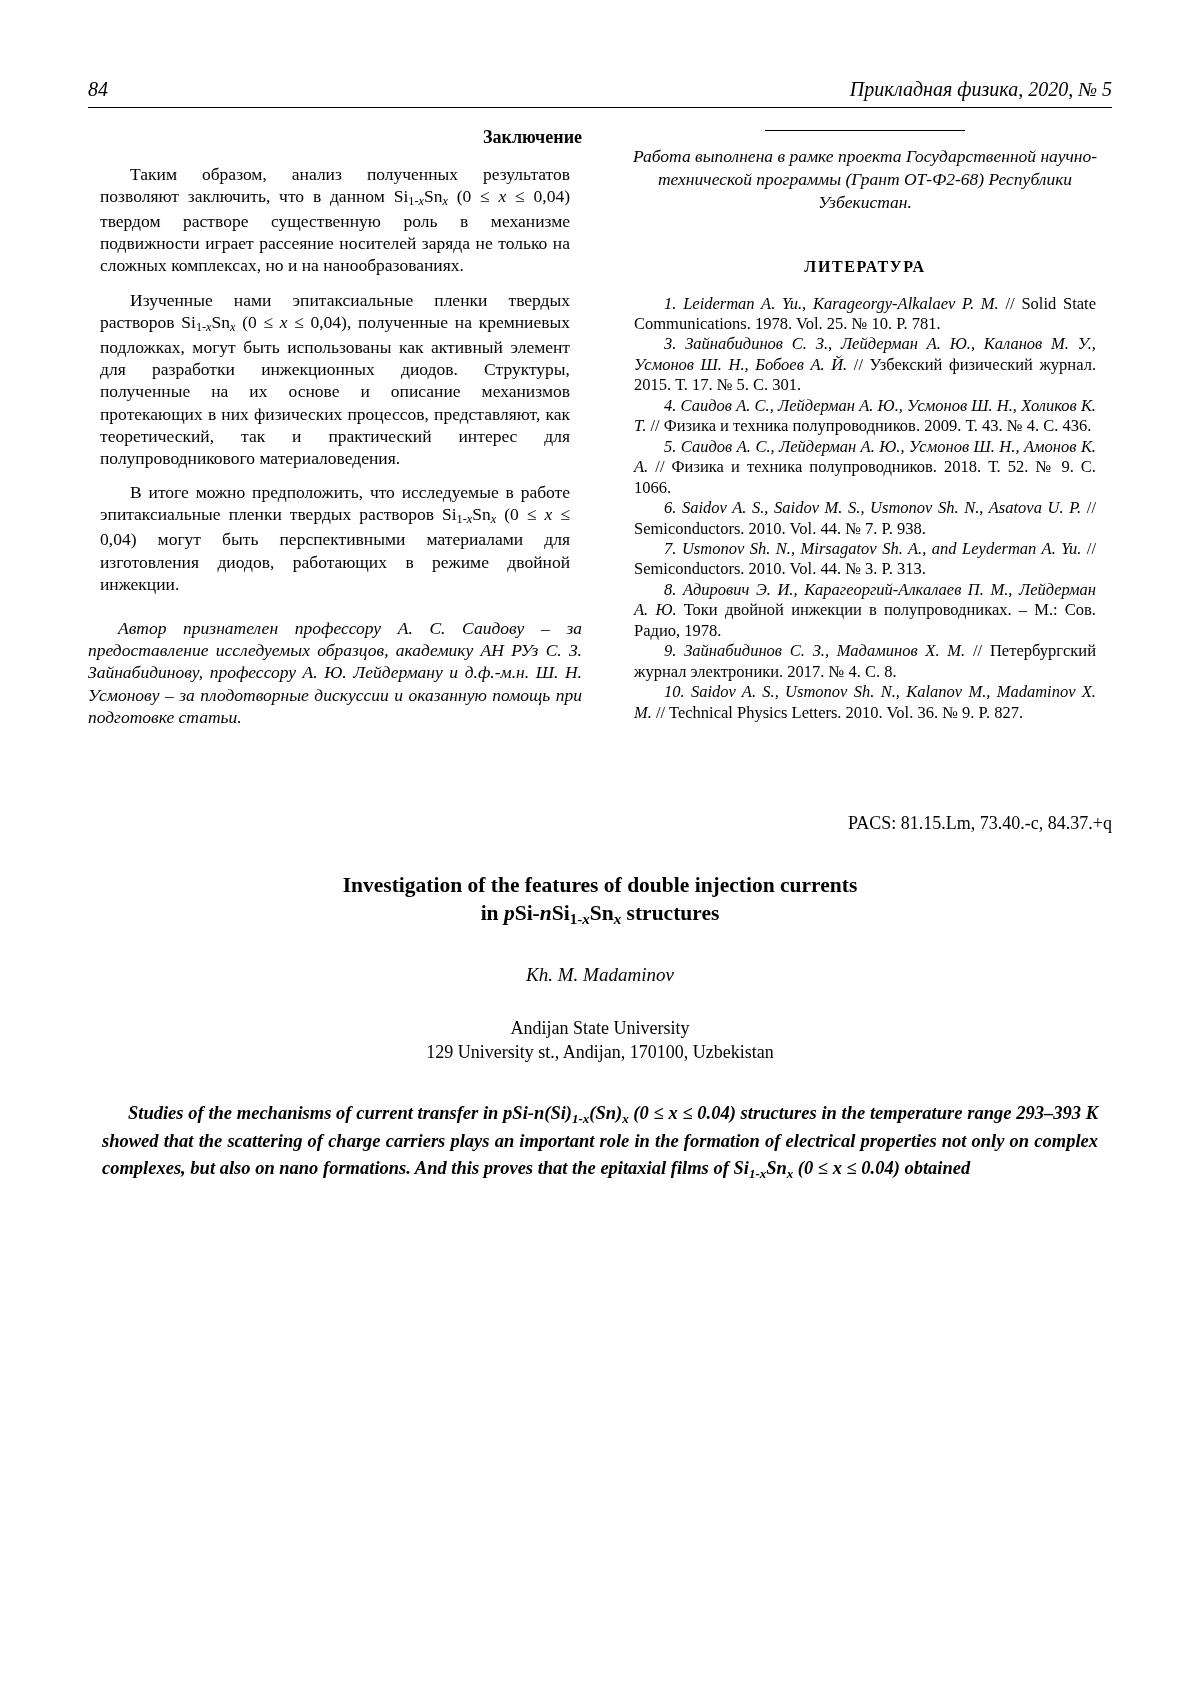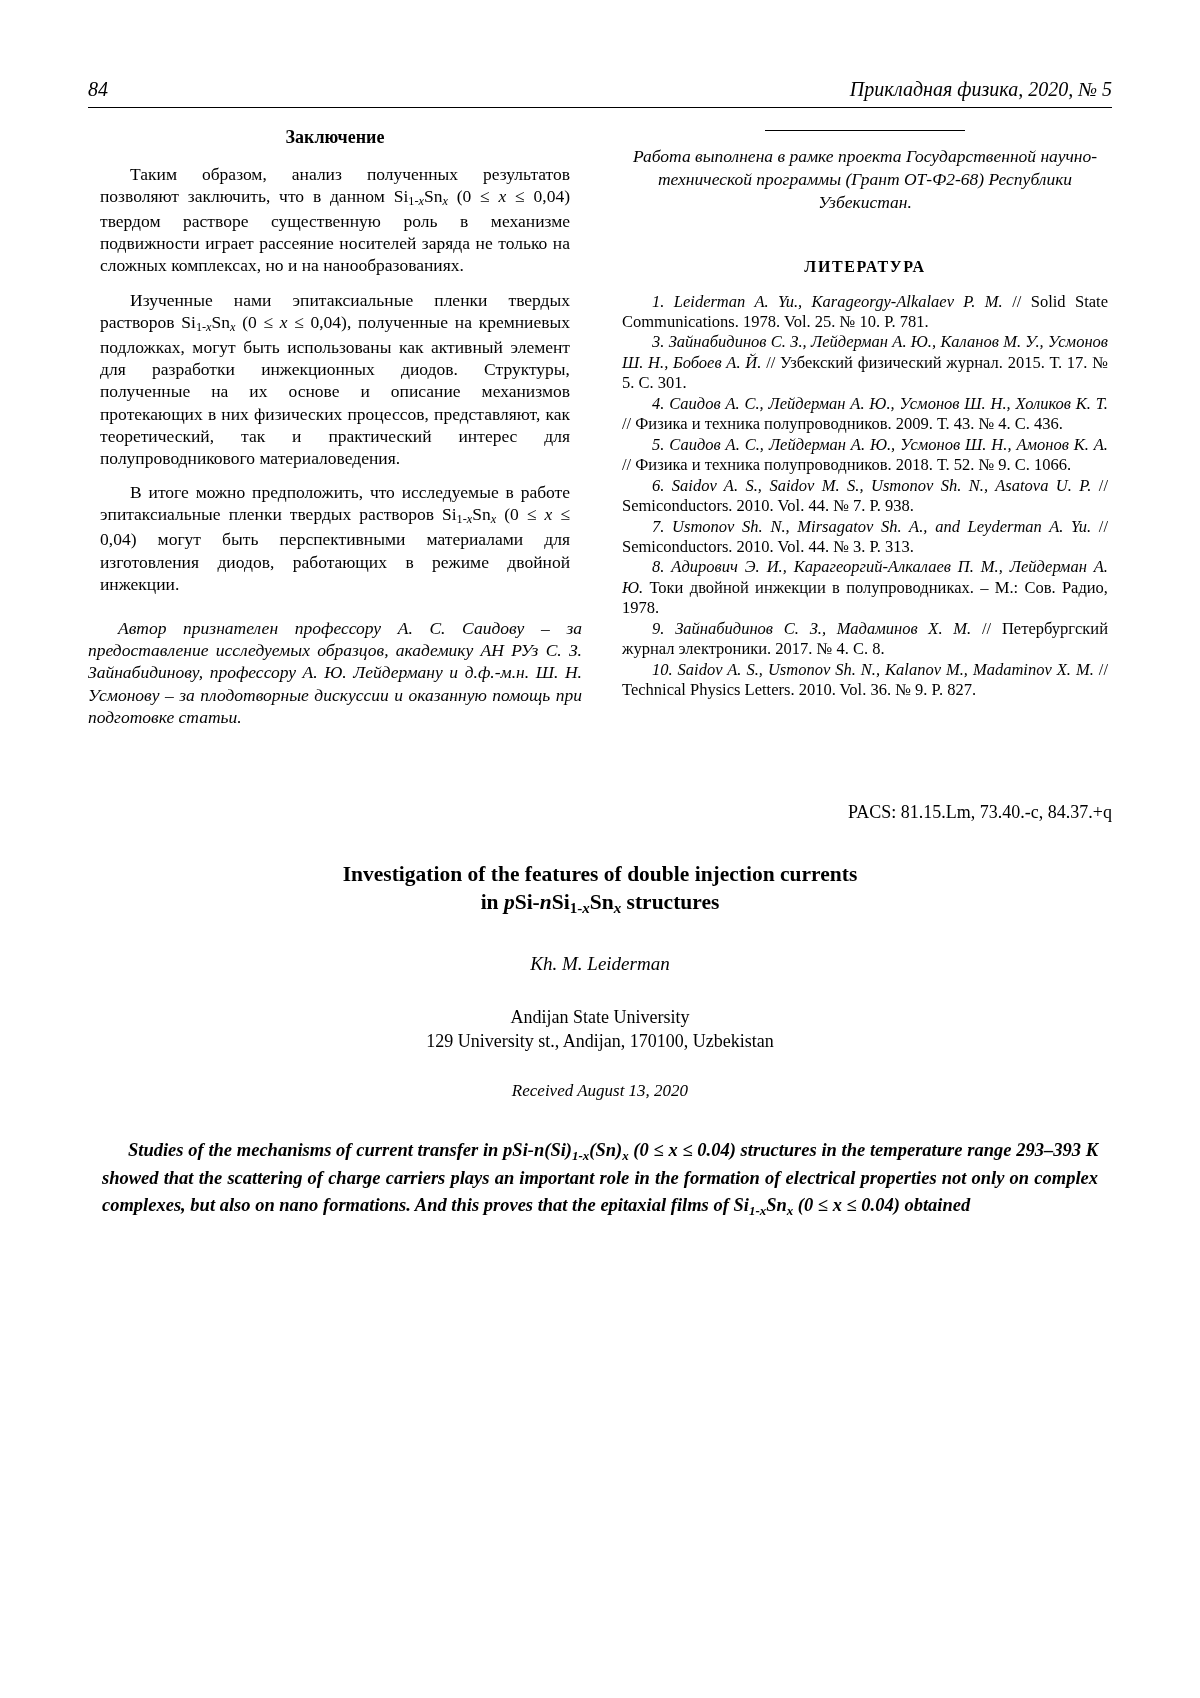--- a/index.html
+++ b/index.html
@@ -42,21 +42,21 @@
   .col {
     width: 494px;
     font-size: 17.5px;
     line-height: 1.27;
     text-align: justify;
   }
   .col-right { width: 494px; }
   h2.section-title {
     font-size: 18px;
     font-weight: bold;
-    text-align: center;
+    text-align: right;
     margin: 0 0 14px 0;
   }
   p.body-par {
     margin: 12px;
     text-indent: 30px;
     text-align: justify;
   }
   p.ack {
     margin: 22px 0 0 0;
     text-indent: 30px;
@@ -79,21 +79,21 @@
     line-height: 1.3;
     margin: 0;
   }
   h3.ref-title {
     font-size: 16px;
     font-weight: bold;
     letter-spacing: 1.6px;
     margin: 44px 0 14px 0;
     text-align: center;
   }
-  .ref-list { margin: 4px; }
+  .ref-list { margin: 16px; }
   p.ref {
     margin: 0;
     text-indent: 30px;
     font-size: 16.5px;
     line-height: 1.24;
     text-align: justify;
   }
   p.ref i { font-style: italic; }
   
   .pacs {
@@ -189,26 +189,25 @@
     </div>
   </div>
 
   <div class="pacs">PACS: 81.15.Lm, 73.40.-c, 84.37.+q</div>
 
   <div class="article-title">
     <div>Investigation of the features of double injection currents</div>
     <div>in <em class="var">p</em>Si-<em class="var">n</em>Si<sub>1-<em class="var">x</em></sub>Sn<sub><em class="var">x</em></sub> structures</div>
   </div>
 
-  <div class="author">Kh. M. Leiderman</div>
+  <div class="author">Kh. M. Madaminov</div>
 
   <div class="affil">
     <div>Andijan State University</div>
     <div>129 University st., Andijan, 170100, Uzbekistan</div>
   </div>
 
-  <div class="received"><span>Received August 13, 2020</span></div>
 
   <div class="abstract">
     Studies of the mechanisms of current transfer in pSi-n(Si)<sub>1-x</sub>(Sn)<sub>x</sub> (0 ≤ <em class="var">x</em> ≤ 0.04) structures in the temperature range 293–393 K showed that the scattering of charge carriers plays an important role in the formation of electrical properties not only on complex complexes, but also on nano formations. And this proves that the epitaxial films of Si<sub>1-x</sub>Sn<sub>x</sub> (0 ≤ <em class="var">x</em> ≤ 0.04) obtained
   </div>
 
 </div>
 
 </body></html>

